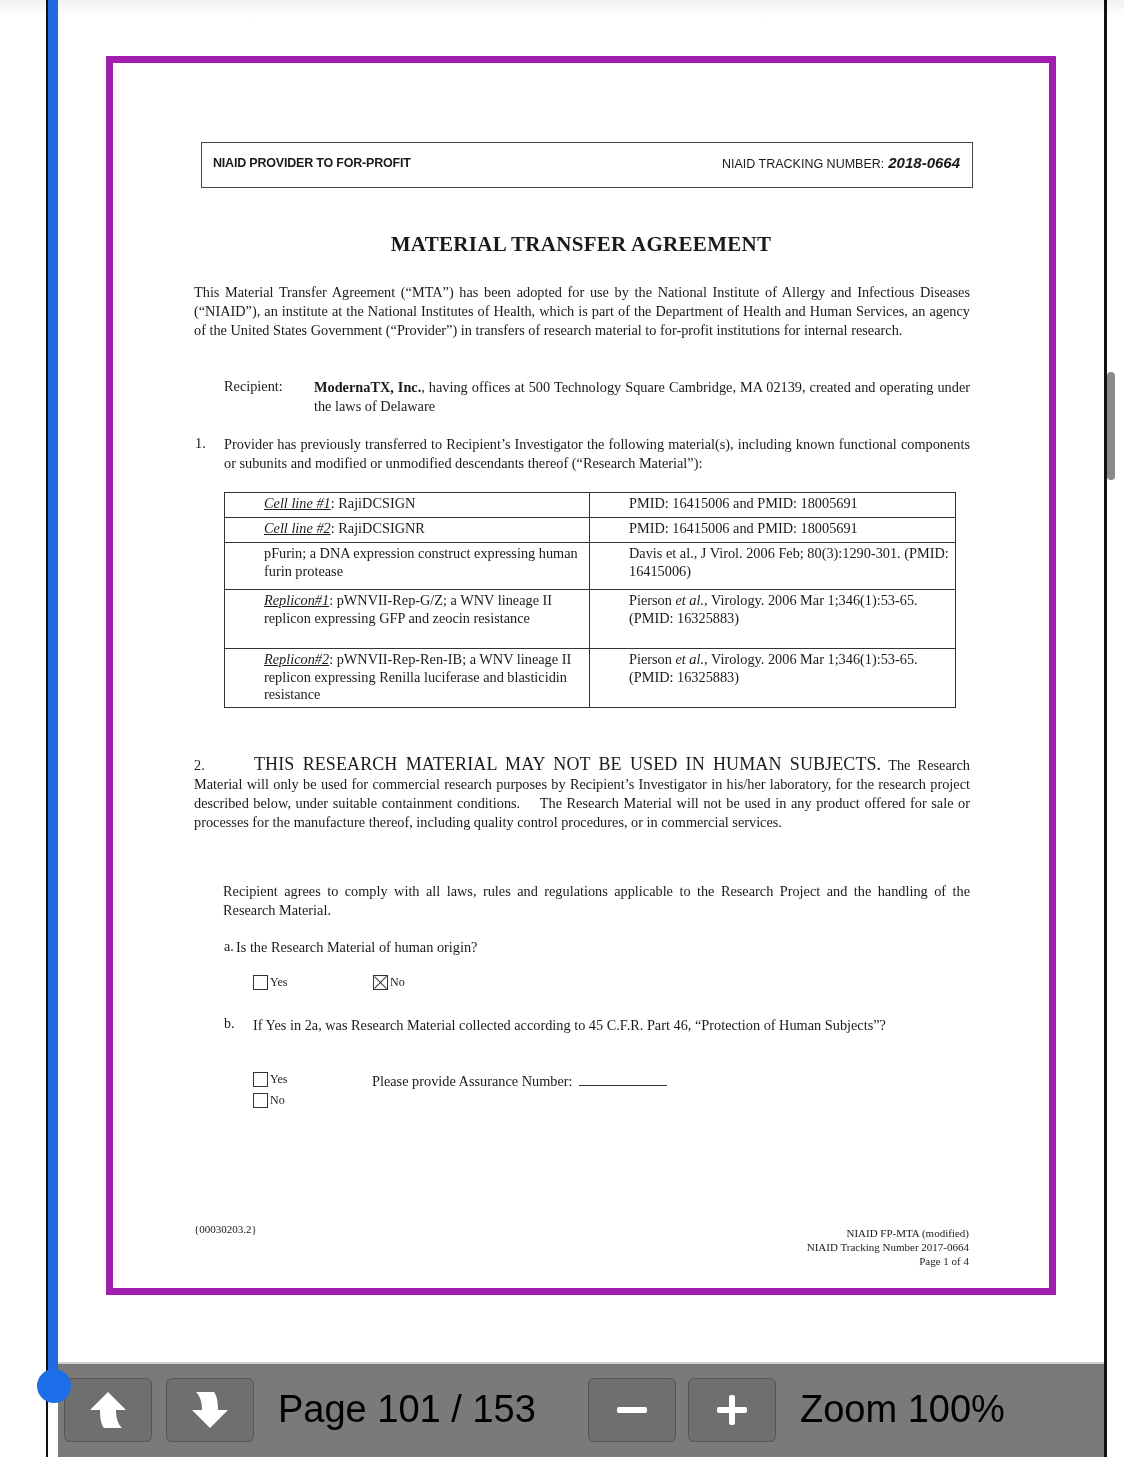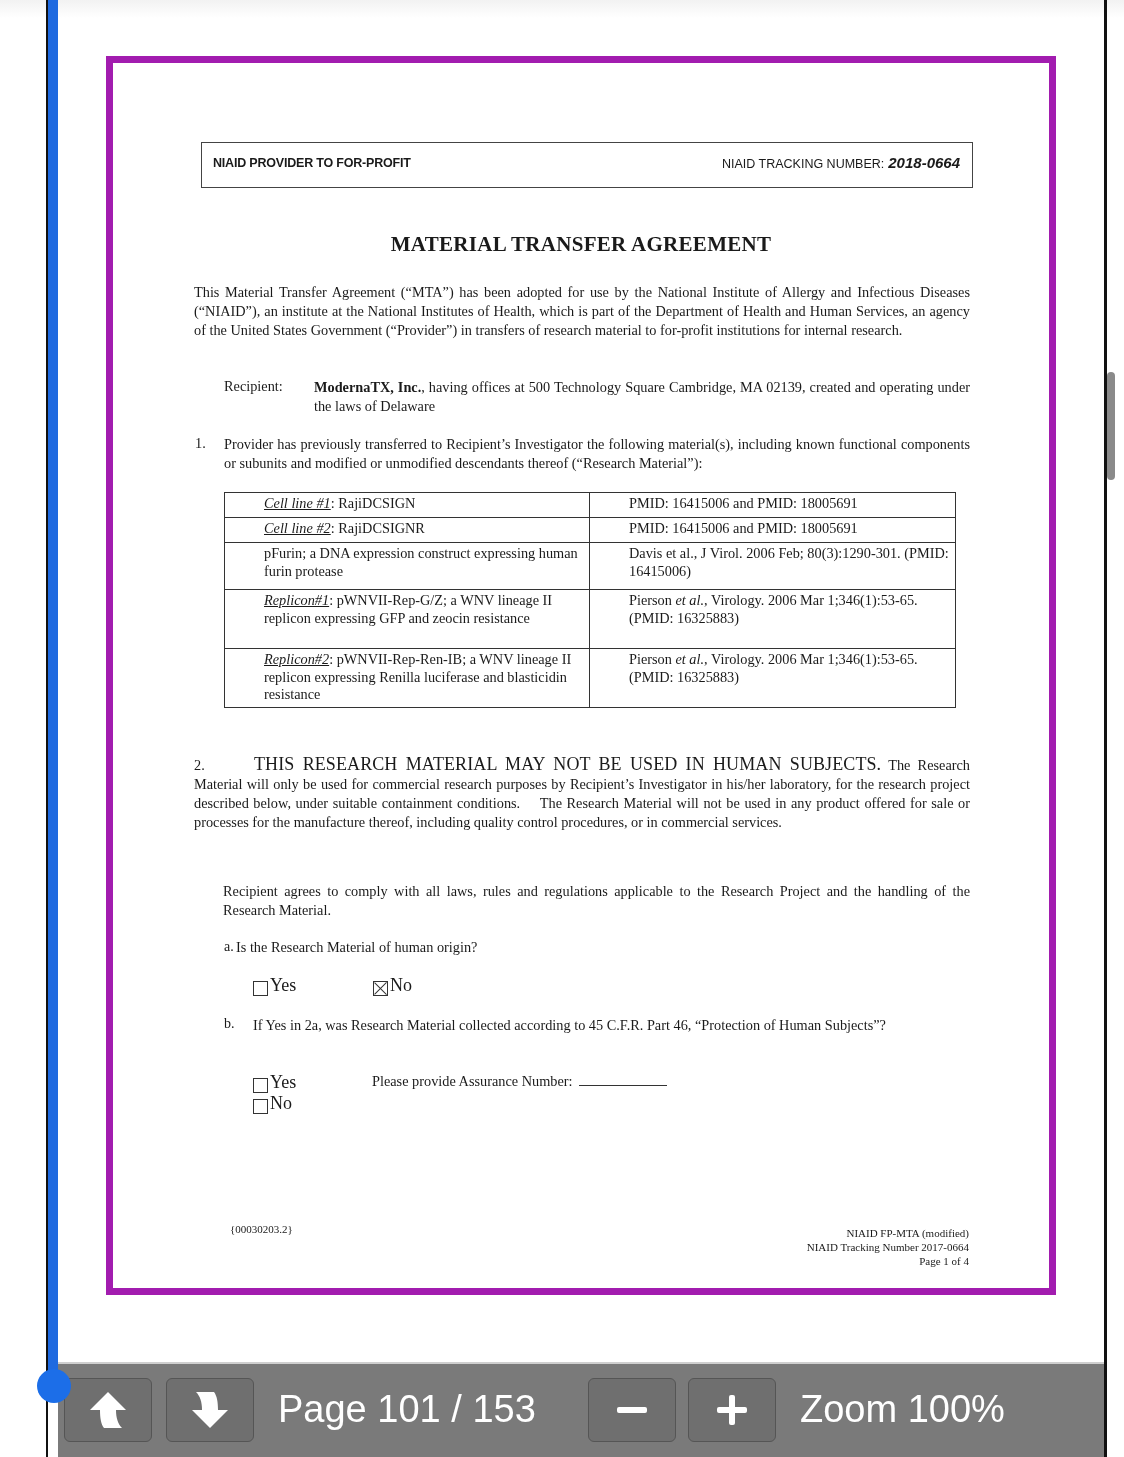--- a/index.html
+++ b/index.html
@@ -36,37 +36,37 @@
   table.mat tr.r4 td, table.mat tr.r5 td { height:54px; }
 
   .item2 { position:absolute; left:81px; top:692px; width:776px; font-size:14.3px; line-height:19px; text-align:justify; }
   .item2 .caps { font-size:18px; letter-spacing:0.1px; }
   .item2 .num { display:inline-block; width:60px; }
   .item2 b { font-weight:normal;margin-left:15px; }
 
   .comply { position:absolute; left:110px; top:819px; width:747px; font-size:14.3px; line-height:19px; text-align:justify; }
   .qa-l { position:absolute; left:111px; top:876px; font-size:14px; }
   .qa-t { position:absolute; left:123px; top:876px; font-size:14.3px; }
-  .cb { position:absolute; font-size:18px; display:flex; align-items:flex-end; }
+  .cb { position:absolute; font-size:12px; display:flex; align-items:center; }
   .box { display:inline-block; width:15px; height:15px; border:1.3px solid #333; margin-right:2px; position:relative; box-sizing:border-box; }
   .box.x::before, .box.x::after { content:""; position:absolute; left:6px; top:-2px; width:1.3px; height:17px; background:#333; }
   .box.x::before { transform:rotate(45deg); }
   .box.x::after { transform:rotate(-45deg); }
   .qb-l { position:absolute; left:111px; top:953px; font-size:14px; }
   .qb-t { position:absolute; left:140px; top:953px; width:716px; font-size:14.3px; line-height:19px; text-align:justify; }
   .assure { position:absolute; left:259px; top:1010px; font-size:14.3px; }
   .assure .blank { display:inline-block; width:88px; border-bottom:1.3px solid #333; margin-left:6px; height:12px; }
 
-  .foot-l { position:absolute; left:81px; top:1160px; font-size:11px;margin-left:36px; }
+  .foot-l { position:absolute; left:81px; top:1160px; font-size:11px; }
   .foot-r { position:absolute; right:80px; top:1163px; font-size:11px; text-align:right; line-height:14px; }
 
   .toolbar { position:absolute; left:58px; top:1362px; width:1046px; height:95px; background:#7a7a7a; border-top:2px solid #cfcfcf; }
   .tbtn { position:absolute; top:14px; width:88px; height:64px; border:1.5px solid #555; border-radius:6px; background:#6f6f6f; box-sizing:border-box; color:#fff; display:flex; align-items:center; justify-content:center; }
   .tbtn svg { display:block; }
-  .tlabel { position:absolute; top:24px; font-family:"Liberation Sans", sans-serif; font-size:38px; color:#ffffff; }
+  .tlabel { position:absolute; top:24px; font-family:"Liberation Sans", sans-serif; font-size:38px; color:#000000; }
 </style>
 </head>
 <body>
 
 <div class="topstrip"></div>
 <div class="left-edge"></div>
 <div class="sel-bar"></div>
 <div class="sel-handle"></div>
 <div class="right-edge"></div>
 <div class="scroll-thumb"></div>

